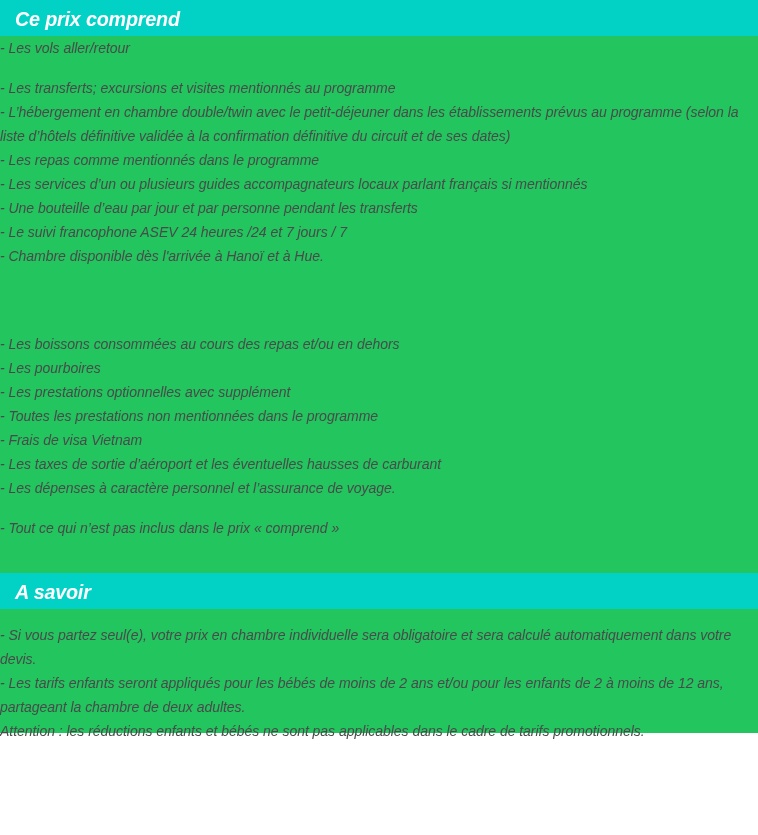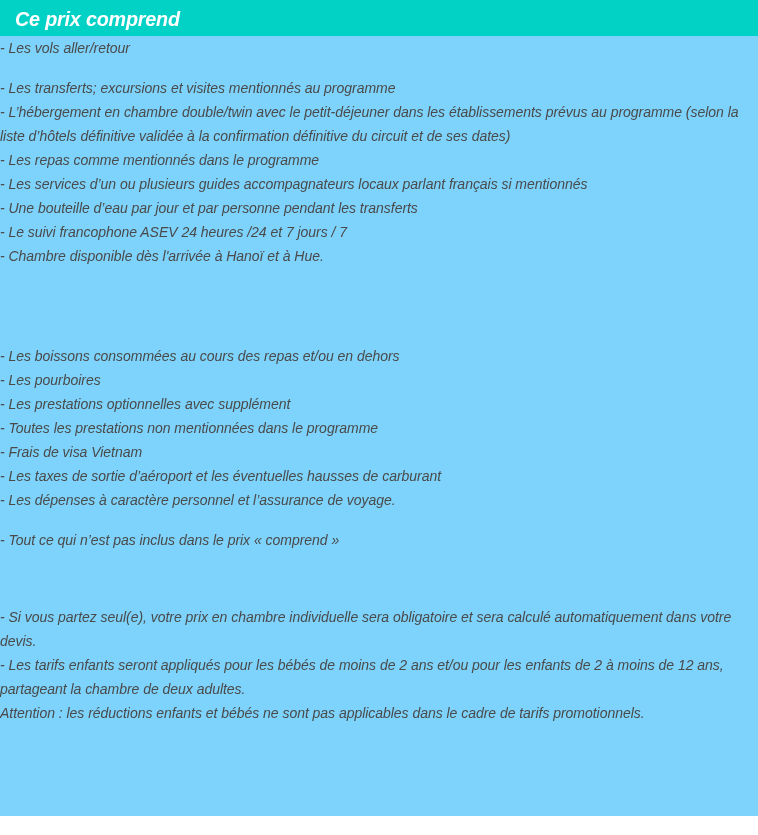--- a/index.html
+++ b/index.html
@@ -8,23 +8,23 @@
   }
   body {
     width: 758px;
     height: 835px;
     background: #ffffff;
     font-family: "Liberation Sans", "DejaVu Sans", sans-serif;
     overflow: hidden;
   }
   .page {
     width: 758px;
-    height: 816px;
+    height: 733px;
     position: relative;
-    background: #7dd3fc;
+    background: #22c55e;
   }
   .section {
     width: 100%;
   }
   .section-header {
     width: 100%;
     box-sizing: border-box;
     background: #02d2c6;
     height: 36px;
     display: flex;
@@ -58,25 +58,25 @@
     text-align: left;
     transform: scaleX(0.975);
     transform-origin: left top;
     width: 102.5%;
   }
   
   #sec-includes .section-body { }
   #sec-includes .line.first-gap { margin-bottom: 16px; }
 
   
-  #sec-excludes .section-body { padding-top: 14px; margin-top: 12px; }
+  #sec-excludes .section-body { padding-top: 14px; }
   #sec-excludes .line.pre-gap { margin-top: 16px; }
 
   
-  #sec-notes .section-body { padding-top: 20px; }
+  #sec-notes .section-body { padding-top: 14px; }
 
   .gap-1 { height: 50px; }
   .gap-2 { height: 33px; }
 </style>
 </head>
 <body>
 
 <div class="page">
 
   <div class="section" id="sec-includes">
@@ -106,20 +106,23 @@
       <p class="line">- Frais de visa Vietnam</p>
       <p class="line">- Les taxes de sortie d’aéroport et les éventuelles hausses de carburant</p>
       <p class="line">- Les dépenses à caractère personnel et l’assurance de voyage.</p>
       <p class="line pre-gap">- Tout ce qui n’est pas inclus dans le prix « comprend »</p>
     </div>
   </div>
 
   <div class="gap-2"></div>
 
   <div class="section" id="sec-notes">
+    <div class="section-header">
+      <span class="title">A savoir</span>
+    </div>
     <div class="section-body">
       <p class="line">- Si vous partez seul(e), votre prix en chambre individuelle sera obligatoire et sera calculé automatiquement dans votre devis.</p>
       <p class="line">- Les tarifs enfants seront appliqués pour les bébés de moins de 2 ans et/ou pour les enfants de 2 à moins de 12 ans, partageant la chambre de deux adultes.</p>
       <p class="line">Attention : les réductions enfants et bébés ne sont pas applicables dans le cadre de tarifs promotionnels.</p>
     </div>
   </div>
 
 </div>
 
 </body></html>

